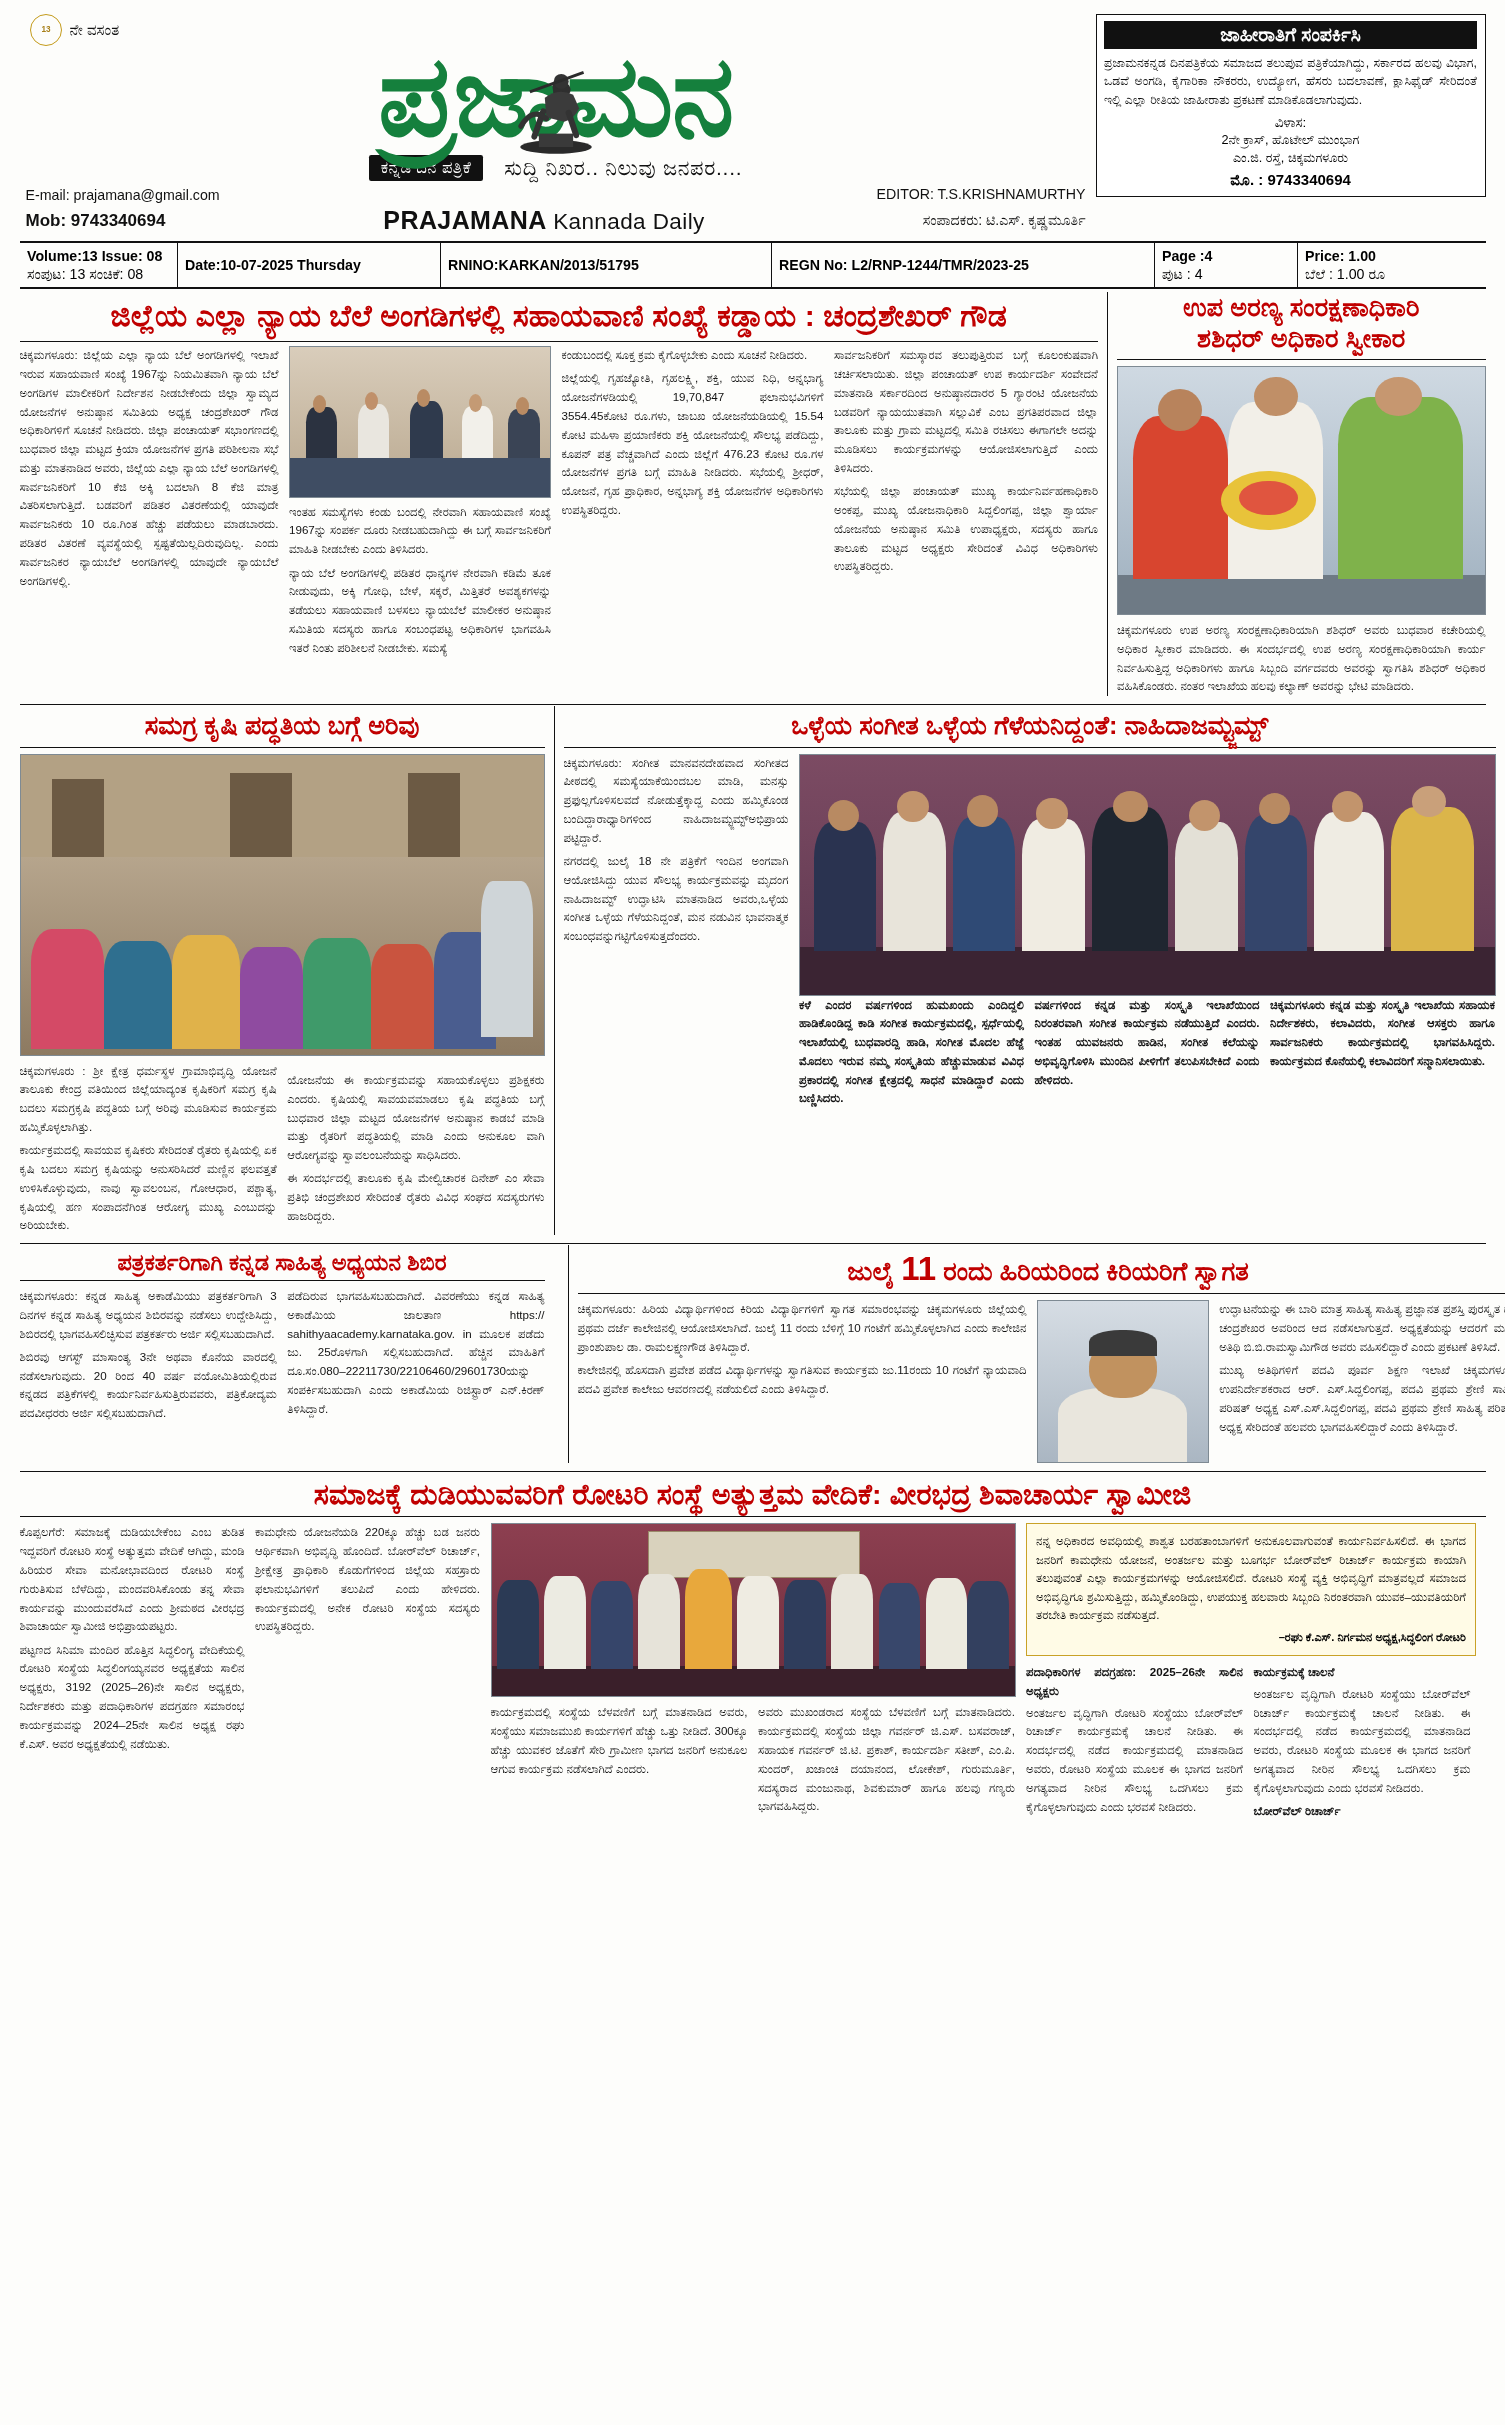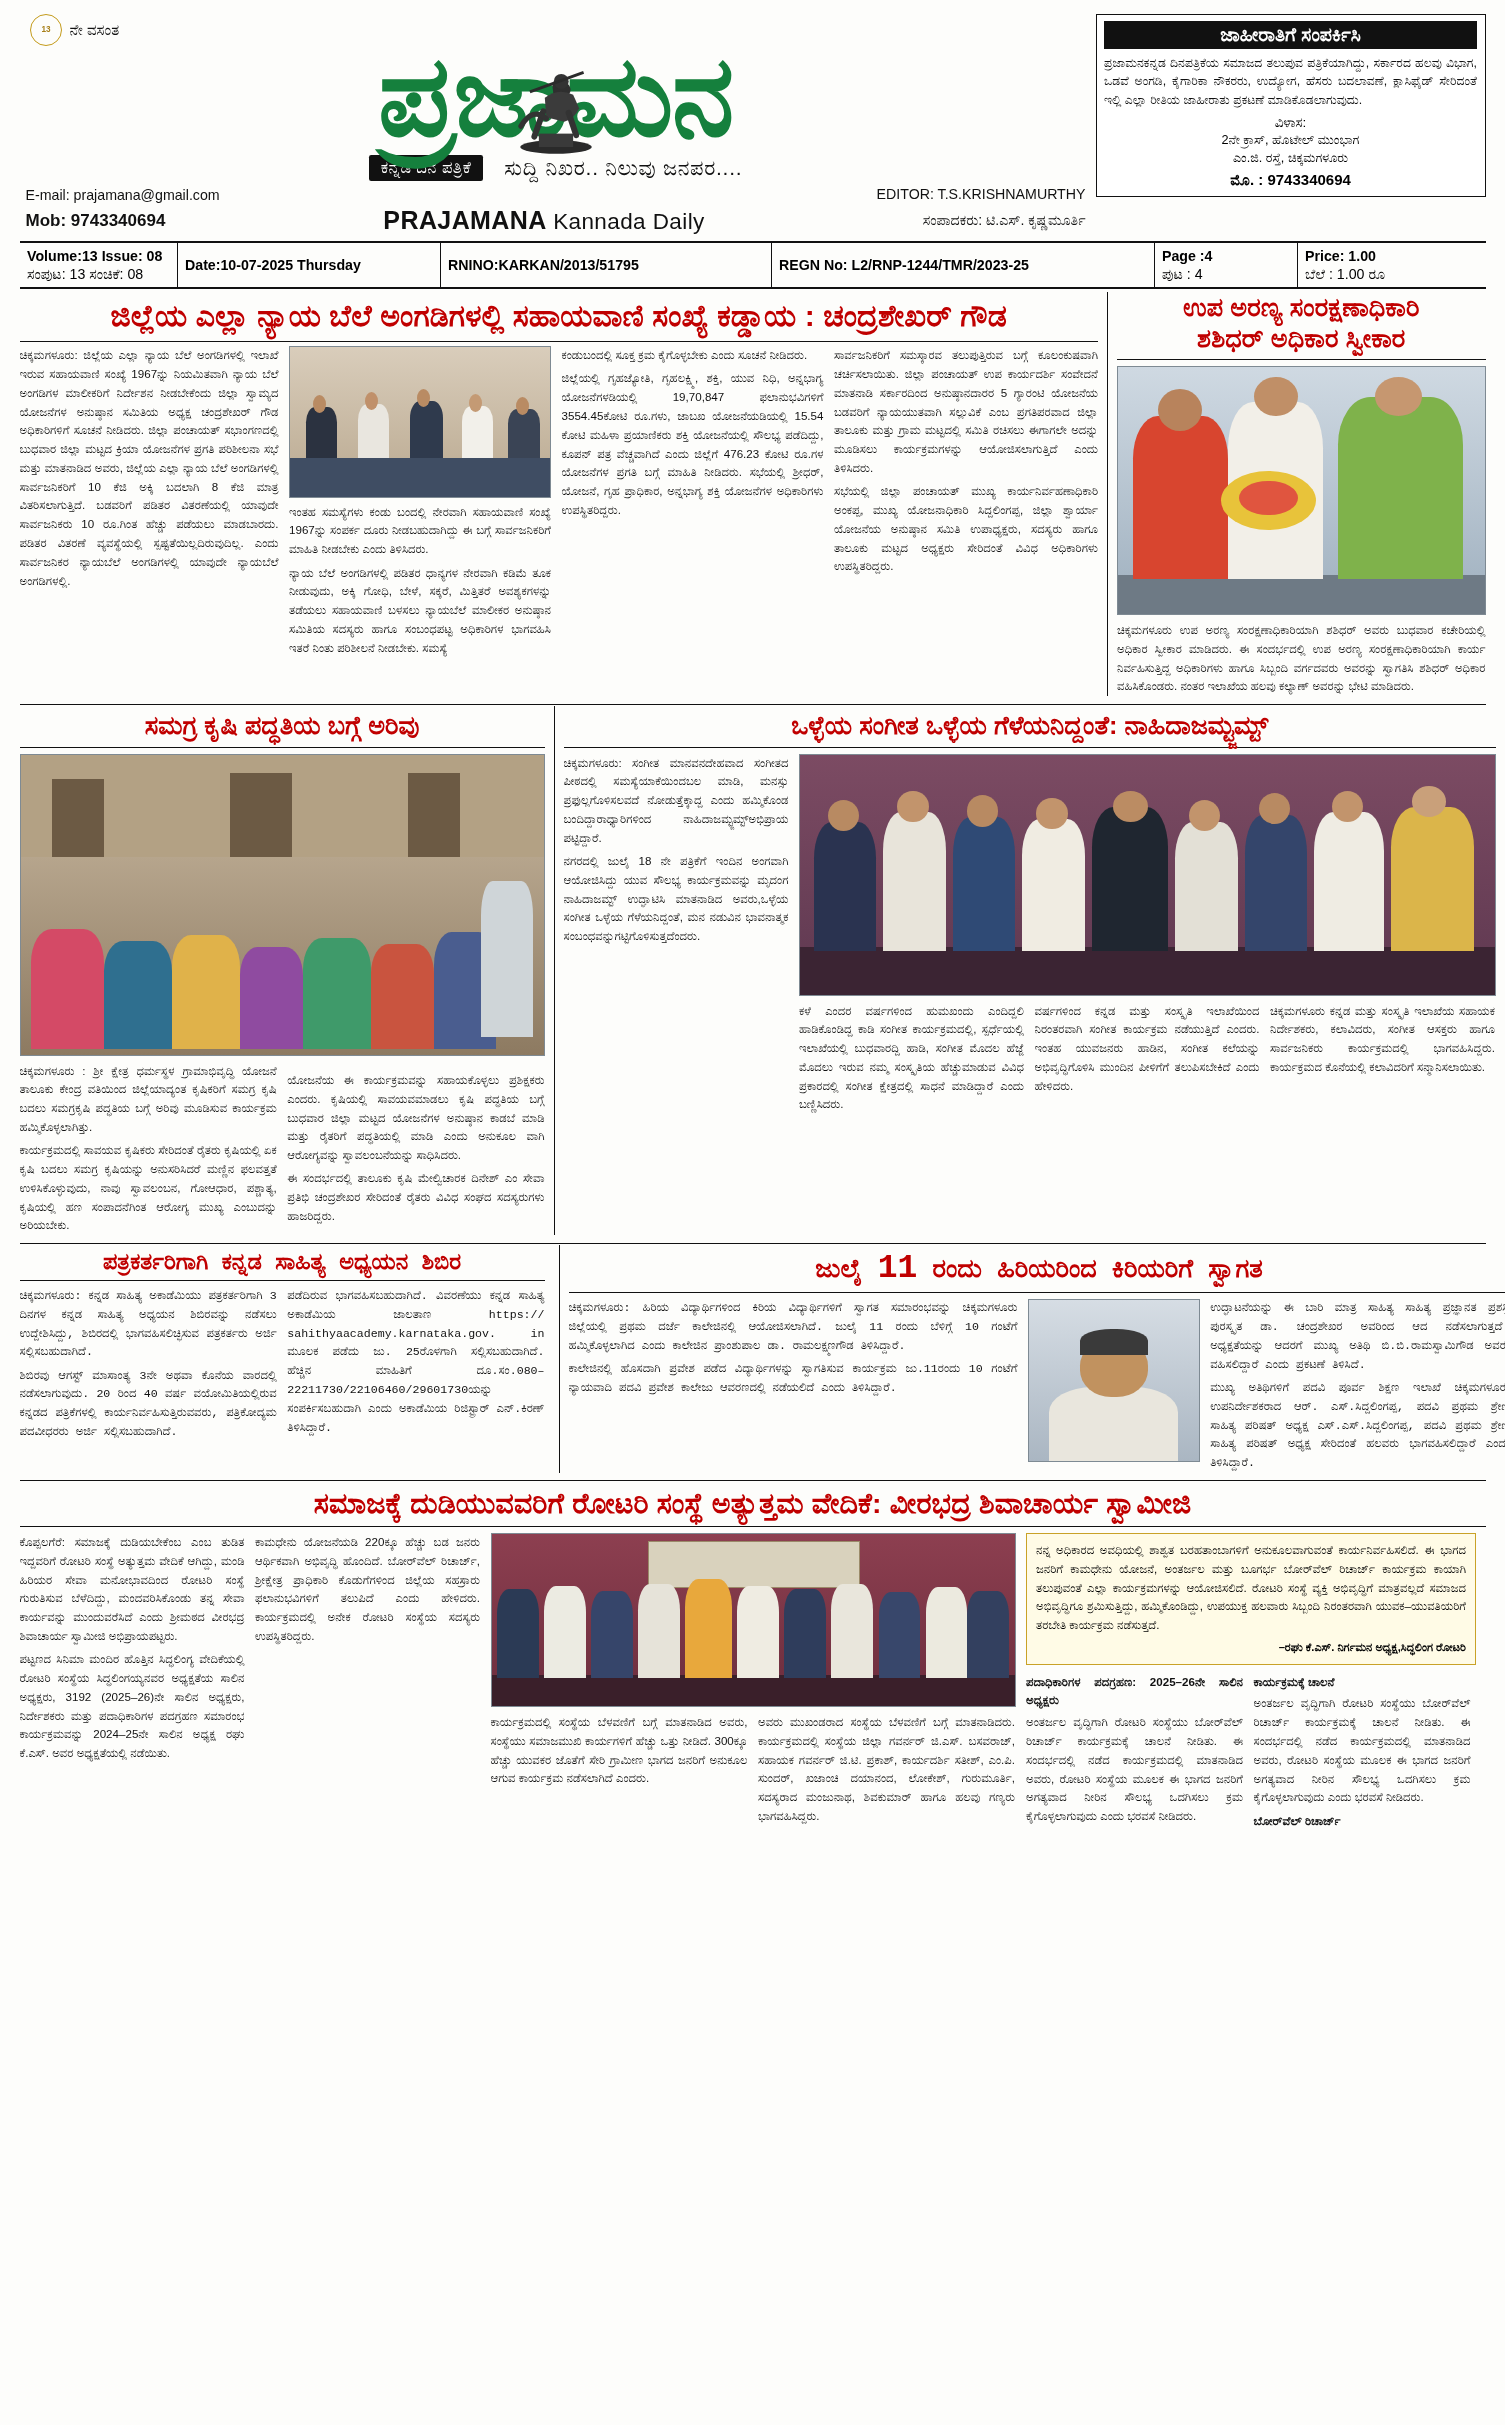--- a/index.html
+++ b/index.html
@@ -308,33 +308,33 @@
               <div style="position:absolute;left:54%;bottom:18%;width:9%;height:54%;background:#e3e0d6;border-radius:28% 28% 0 0;"></div>
               <div style="position:absolute;left:56%;bottom:68%;width:4.5%;height:13%;background:#c2946c;border-radius:50%;"></div>
               <div style="position:absolute;left:64%;bottom:18%;width:9%;height:57%;background:#34456b;border-radius:28% 28% 0 0;"></div>
               <div style="position:absolute;left:66%;bottom:71%;width:4.5%;height:13%;background:#b88a62;border-radius:50%;"></div>
               <div style="position:absolute;left:74%;bottom:18%;width:10%;height:58%;background:#efece3;border-radius:28% 28% 0 0;"></div>
               <div style="position:absolute;left:76.5%;bottom:72%;width:4.5%;height:13%;background:#c2946c;border-radius:50%;"></div>
               <div style="position:absolute;left:85%;bottom:18%;width:12%;height:60%;background:#dbb54a;border-radius:28% 28% 0 0;"></div>
               <div style="position:absolute;left:88%;bottom:74%;width:5%;height:13%;background:#c9a07a;border-radius:50%;"></div>
             </div>
           </div>
-          <div class="cols" style="margin-top:6px;">
+          <div class="cols" style="font-weight:bold;">
             <div class="col" style="width:225px;">ಕಳೆ ಎಂದರ ವರ್ಷಗಳಿಂದ ಹುಮಖಂದು ಎಂದಿದ್ದಲಿ ಹಾಡಿಕೊಂಡಿದ್ದ ಕಾಡಿ ಸಂಗೀತ ಕಾರ್ಯಕ್ರಮದಲ್ಲಿ, ಸ್ಪರ್ಧೆಯಲ್ಲಿ ಇಲಾಖೆಯಲ್ಲಿ ಬುಧವಾರದ್ದಿ ಹಾಡಿ, ಸಂಗೀತ ಮೊದಲ ಹೆಜ್ಜೆ ಮೊದಲು ಇರುವ ನಮ್ಮ ಸಂಸ್ಕೃತಿಯ ಹೆಚ್ಚುಮಾಡುವ ವಿವಿಧ ಪ್ರಕಾರದಲ್ಲಿ ಸಂಗೀತ ಕ್ಷೇತ್ರದಲ್ಲಿ ಸಾಧನೆ ಮಾಡಿದ್ದಾರೆ ಎಂದು ಬಣ್ಣಿಸಿದರು.</div>
             <div class="col" style="width:225px;">ವರ್ಷಗಳಿಂದ ಕನ್ನಡ ಮತ್ತು ಸಂಸ್ಕೃತಿ ಇಲಾಖೆಯಿಂದ ನಿರಂತರವಾಗಿ ಸಂಗೀತ ಕಾರ್ಯಕ್ರಮ ನಡೆಯುತ್ತಿದೆ ಎಂದರು. ಇಂತಹ ಯುವಜನರು ಹಾಡಿನ, ಸಂಗೀತ ಕಲೆಯನ್ನು ಅಭಿವೃದ್ಧಿಗೊಳಿಸಿ ಮುಂದಿನ ಪೀಳಿಗೆಗೆ ತಲುಪಿಸಬೇಕಿದೆ ಎಂದು ಹೇಳಿದರು.</div>
             <div class="col" style="width:225px;">ಚಿಕ್ಕಮಗಳೂರು ಕನ್ನಡ ಮತ್ತು ಸಂಸ್ಕೃತಿ ಇಲಾಖೆಯ ಸಹಾಯಕ ನಿರ್ದೇಶಕರು, ಕಲಾವಿದರು, ಸಂಗೀತ ಆಸಕ್ತರು ಹಾಗೂ ಸಾರ್ವಜನಿಕರು ಕಾರ್ಯಕ್ರಮದಲ್ಲಿ ಭಾಗವಹಿಸಿದ್ದರು. ಕಾರ್ಯಕ್ರಮದ ಕೊನೆಯಲ್ಲಿ ಕಲಾವಿದರಿಗೆ ಸನ್ಮಾನಿಸಲಾಯಿತು.</div>
           </div>
         </div>
       </div>
     </div>
   </div>
 
   <div class="hrule"></div>
 
-  <div style="display:flex;gap:14px;margin-top:1.5px;font-family:Liberation Mono, monospace;">
+  <div style="display:flex;gap:23px;margin-top:1.5px;">
     <div style="width:525px;">
       <div class="block-title-sm">ಪತ್ರಕರ್ತರಿಗಾಗಿ ಕನ್ನಡ ಸಾಹಿತ್ಯ ಅಧ್ಯಯನ ಶಿಬಿರ</div>
       <div style="border-bottom:1.5px solid #111;margin-bottom:6px;"></div>
       <div class="cols">
         <div class="col" style="width:259px;">
           <div>ಚಿಕ್ಕಮಗಳೂರು: ಕನ್ನಡ ಸಾಹಿತ್ಯ ಅಕಾಡೆಮಿಯು ಪತ್ರಕರ್ತರಿಗಾಗಿ 3 ದಿನಗಳ ಕನ್ನಡ ಸಾಹಿತ್ಯ ಅಧ್ಯಯನ ಶಿಬಿರವನ್ನು ನಡೆಸಲು ಉದ್ದೇಶಿಸಿದ್ದು, ಶಿಬಿರದಲ್ಲಿ ಭಾಗವಹಿಸಲಿಚ್ಛಿಸುವ ಪತ್ರಕರ್ತರು ಅರ್ಜಿ ಸಲ್ಲಿಸಬಹುದಾಗಿದೆ.</div>
           <div style="margin-top:4.5px;">ಶಿಬಿರವು ಆಗಸ್ಟ್ ಮಾಸಾಂತ್ಯ 3ನೇ ಅಥವಾ ಕೊನೆಯ ವಾರದಲ್ಲಿ ನಡೆಸಲಾಗುವುದು. 20 ರಿಂದ 40 ವರ್ಷ ವಯೋಮಿತಿಯಲ್ಲಿರುವ ಕನ್ನಡದ ಪತ್ರಿಕೆಗಳಲ್ಲಿ ಕಾರ್ಯನಿರ್ವಹಿಸುತ್ತಿರುವವರು, ಪತ್ರಿಕೋದ್ಯಮ ಪದವೀಧರರು ಅರ್ಜಿ ಸಲ್ಲಿಸಬಹುದಾಗಿದೆ.</div>
         </div>
         <div class="col" style="width:259px;">ಪಡೆದಿರುವ ಭಾಗವಹಿಸಬಹುದಾಗಿದೆ. ವಿವರಣೆಯು ಕನ್ನಡ ಸಾಹಿತ್ಯ ಅಕಾಡೆಮಿಯ ಜಾಲತಾಣ https:// sahithyaacademy.karnataka.gov. in ಮೂಲಕ ಪಡೆದು ಜು. 25ರೊಳಗಾಗಿ ಸಲ್ಲಿಸಬಹುದಾಗಿದೆ. ಹೆಚ್ಚಿನ ಮಾಹಿತಿಗೆ ದೂ.ಸಂ.080–22211730/22106460/29601730ಯನ್ನು ಸಂಪರ್ಕಿಸಬಹುದಾಗಿ ಎಂದು ಅಕಾಡೆಮಿಯ ರಿಜಿಸ್ಟ್ರಾರ್ ಎನ್.ಕಿರಣ್ ತಿಳಿಸಿದ್ದಾರೆ.</div>
       </div>

